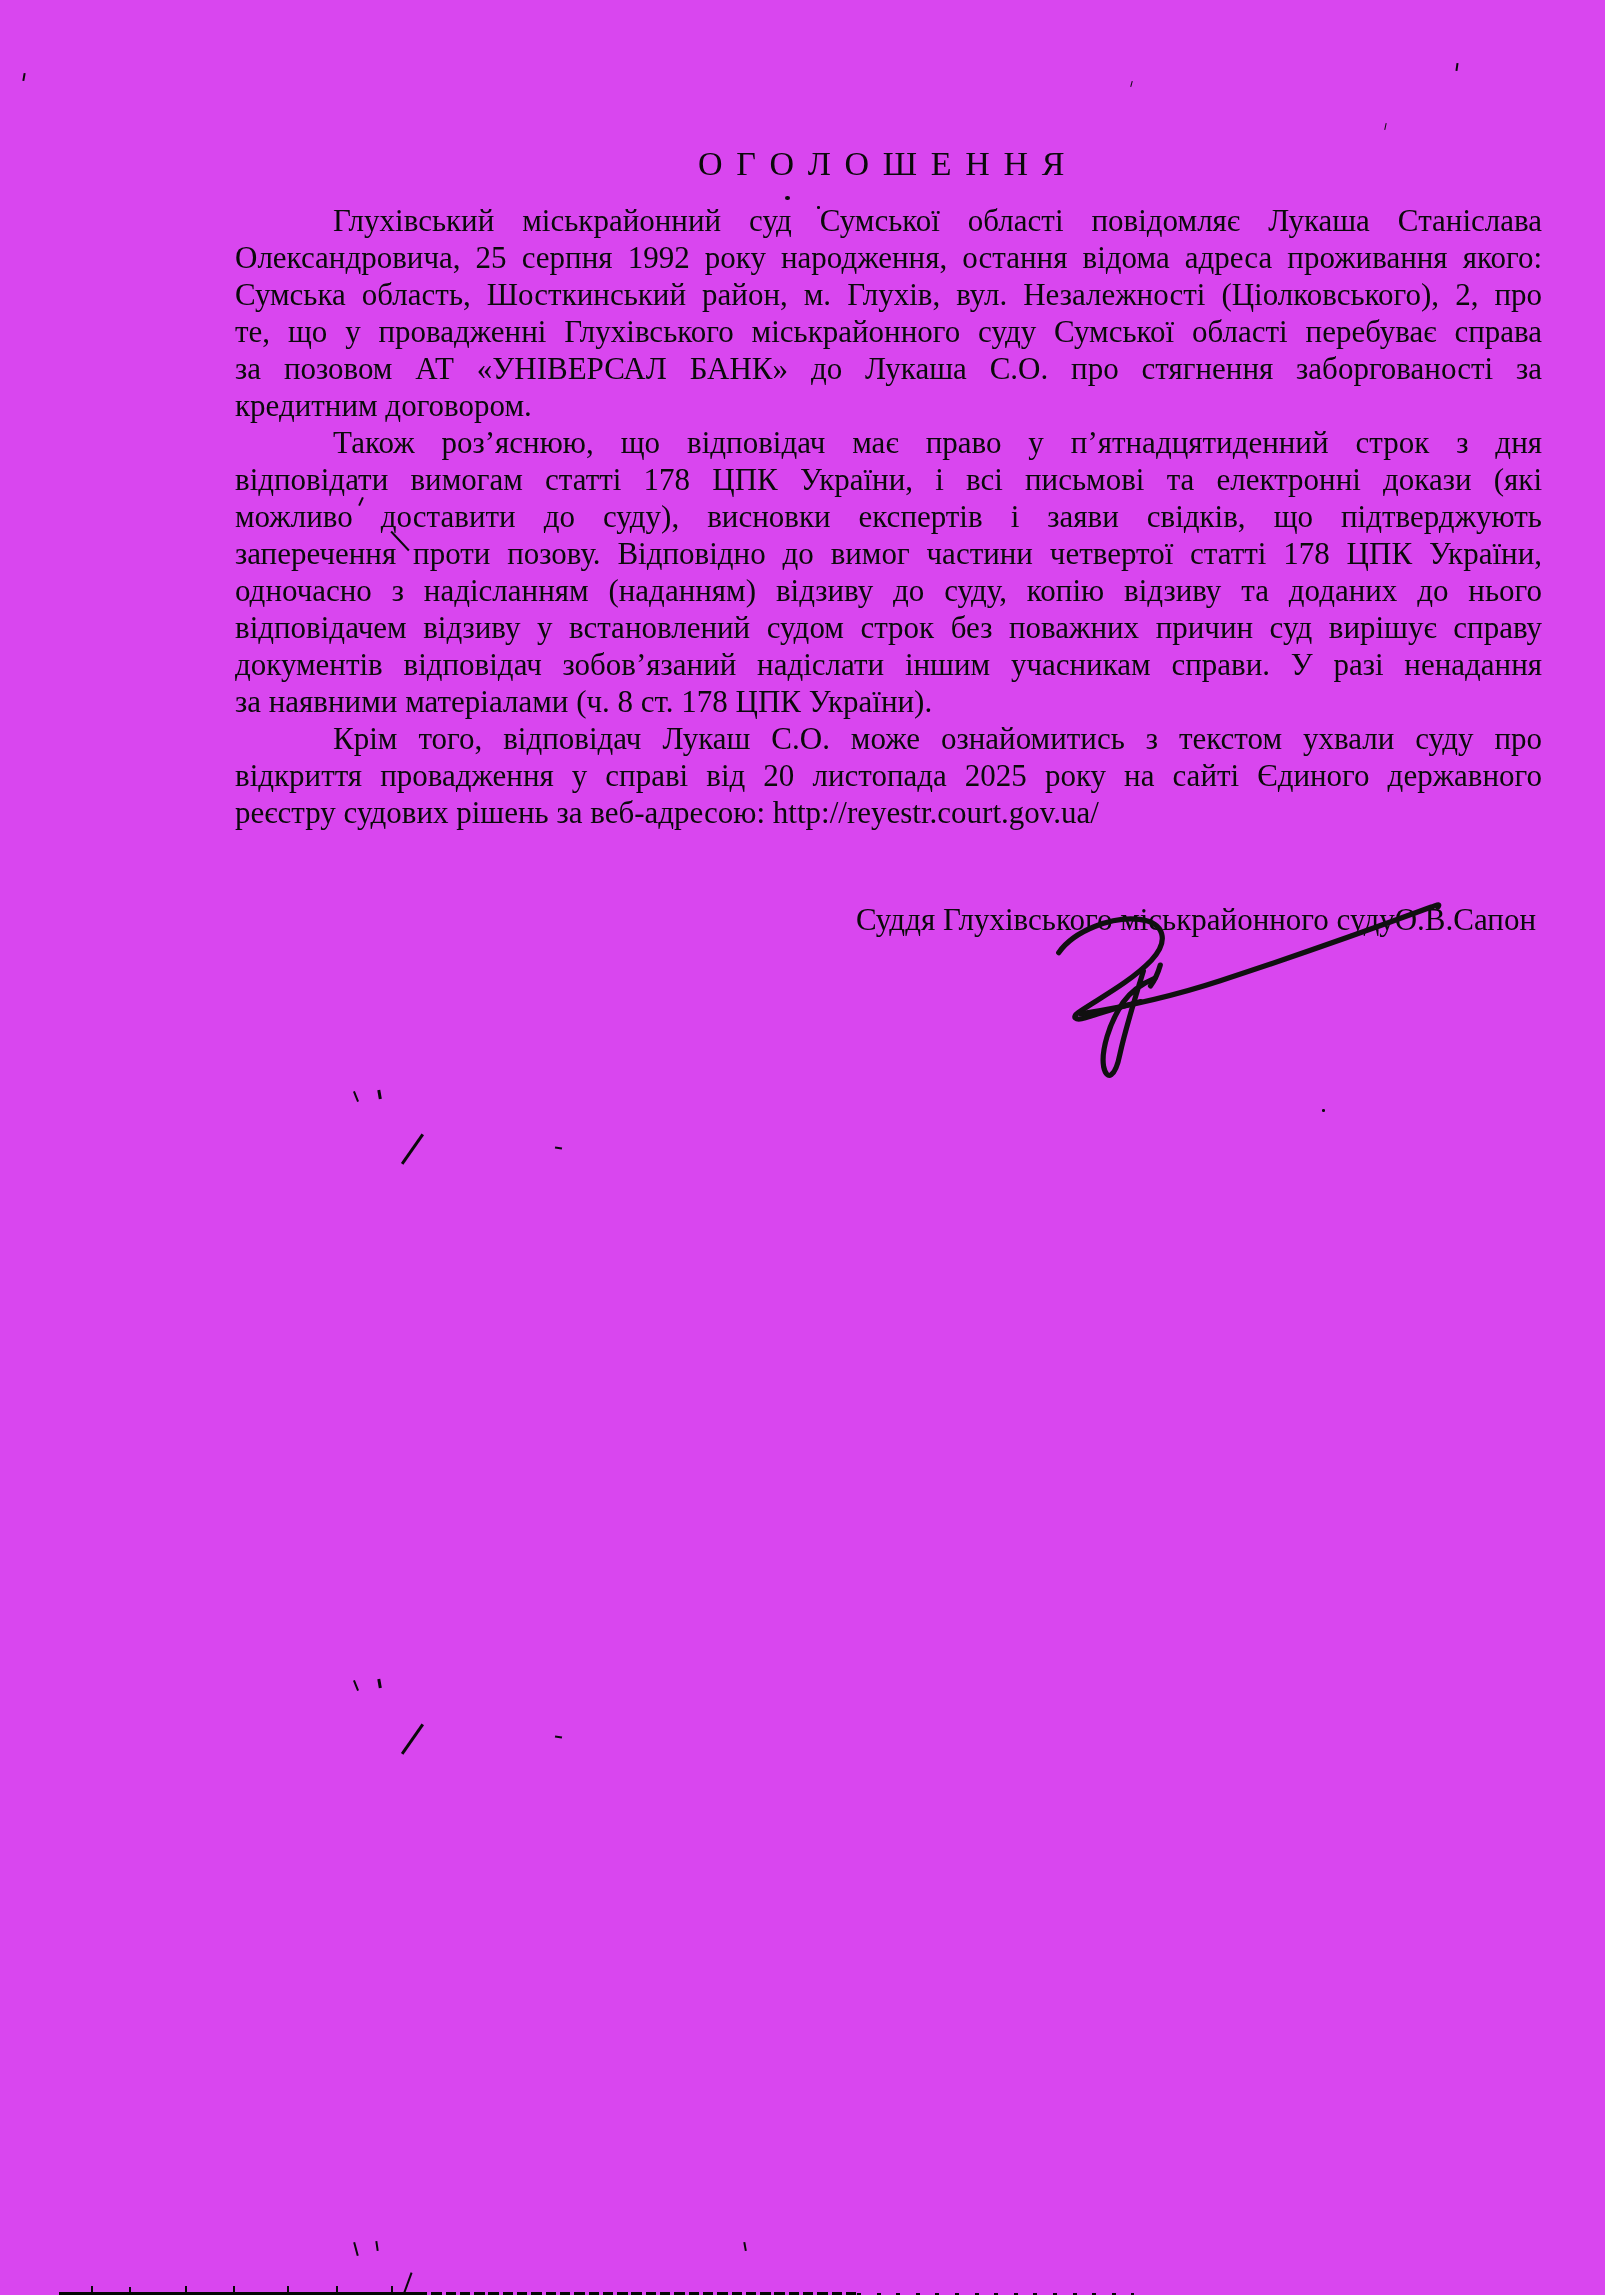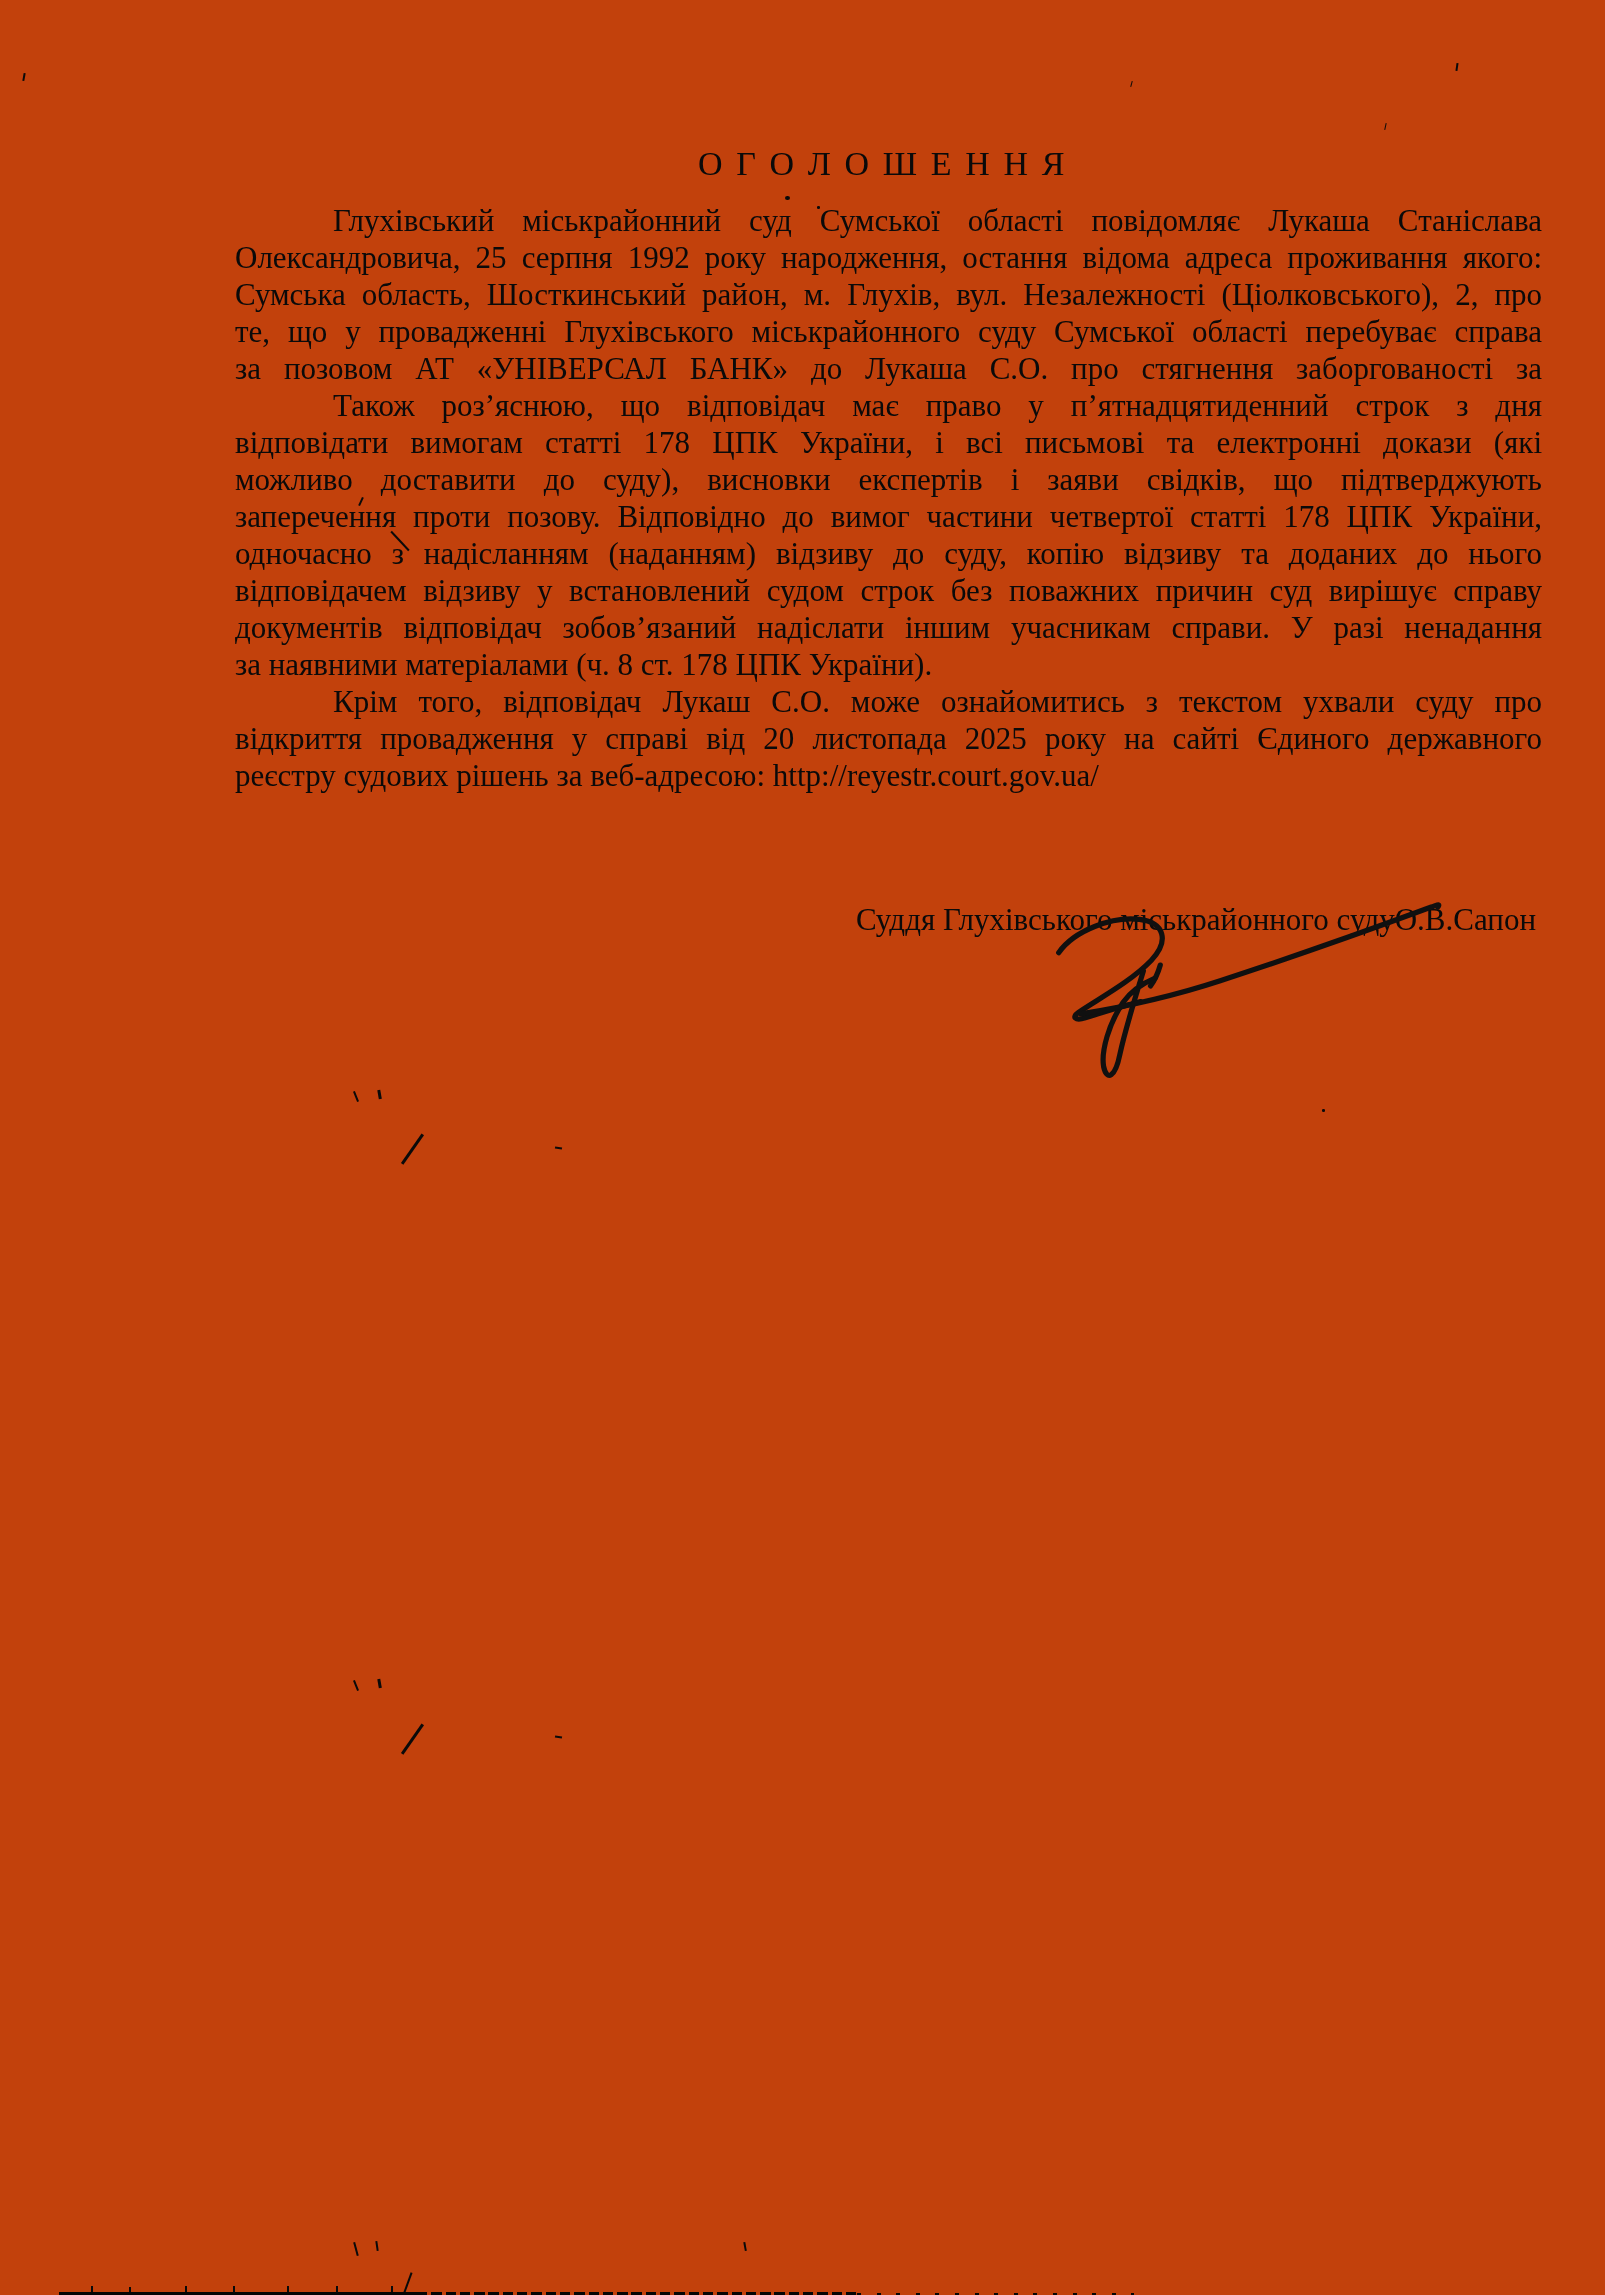--- a/index.html
+++ b/index.html
@@ -1,20 +1,20 @@
 <!DOCTYPE html>
 <html style="font-size:10.4px"><head>
 <meta charset="utf-8">
 <style>
   html, body { margin: 0; padding: 0; background: #e8e8e8; }
   .page {
     position: relative;
     width: 1606px;
     height: 2295px;
-    background: #c2410c;
+    background: #d946ef;
     overflow: hidden;
     font-family: "Liberation Serif", serif;
     color: #0a0a0a;
   }
   .doc-title {
     position: absolute;
     top: 145px;
     left: 229px;
     width: 1307px;
     height: 37px;
@@ -78,20 +78,21 @@
 <div class="page">
 
   <div class="doc-title">О Г О Л О Ш Е Н Н Я</div>
 
   <div class="textblock">
     <div class="tl first">Глухівський міськрайонний суд Сумської області повідомляє Лукаша Станіслава</div>
     <div class="tl">Олександровича, 25 серпня 1992 року народження, остання відома адреса проживання якого:</div>
     <div class="tl">Сумська область, Шосткинський район, м. Глухів, вул. Незалежності (Ціолковського), 2, про</div>
     <div class="tl">те, що у провадженні Глухівського міськрайонного суду Сумської області перебуває справа</div>
     <div class="tl">за позовом АТ «УНІВЕРСАЛ БАНК» до Лукаша С.О. про стягнення заборгованості за</div>
+    <div class="tl last">кредитним договором.</div>
 
     <div class="tl first">Також роз’яснюю, що відповідач має право у п’ятнадцятиденний строк з дня</div>
     <div class="tl">відповідати вимогам статті 178 ЦПК України, і всі письмові та електронні докази (які</div>
     <div class="tl">можливо доставити до суду), висновки експертів і заяви свідків, що підтверджують</div>
     <div class="tl">заперечення проти позову. Відповідно до вимог частини четвертої статті 178 ЦПК України,</div>
     <div class="tl">одночасно з надісланням (наданням) відзиву до суду, копію відзиву та доданих до нього</div>
     <div class="tl">відповідачем відзиву у встановлений судом строк без поважних причин суд вирішує справу</div>
     <div class="tl">документів відповідач зобов’язаний надіслати іншим учасникам справи. У разі ненадання</div>
     <div class="tl last">за наявними матеріалами (ч. 8 ст. 178 ЦПК України).</div>
 

